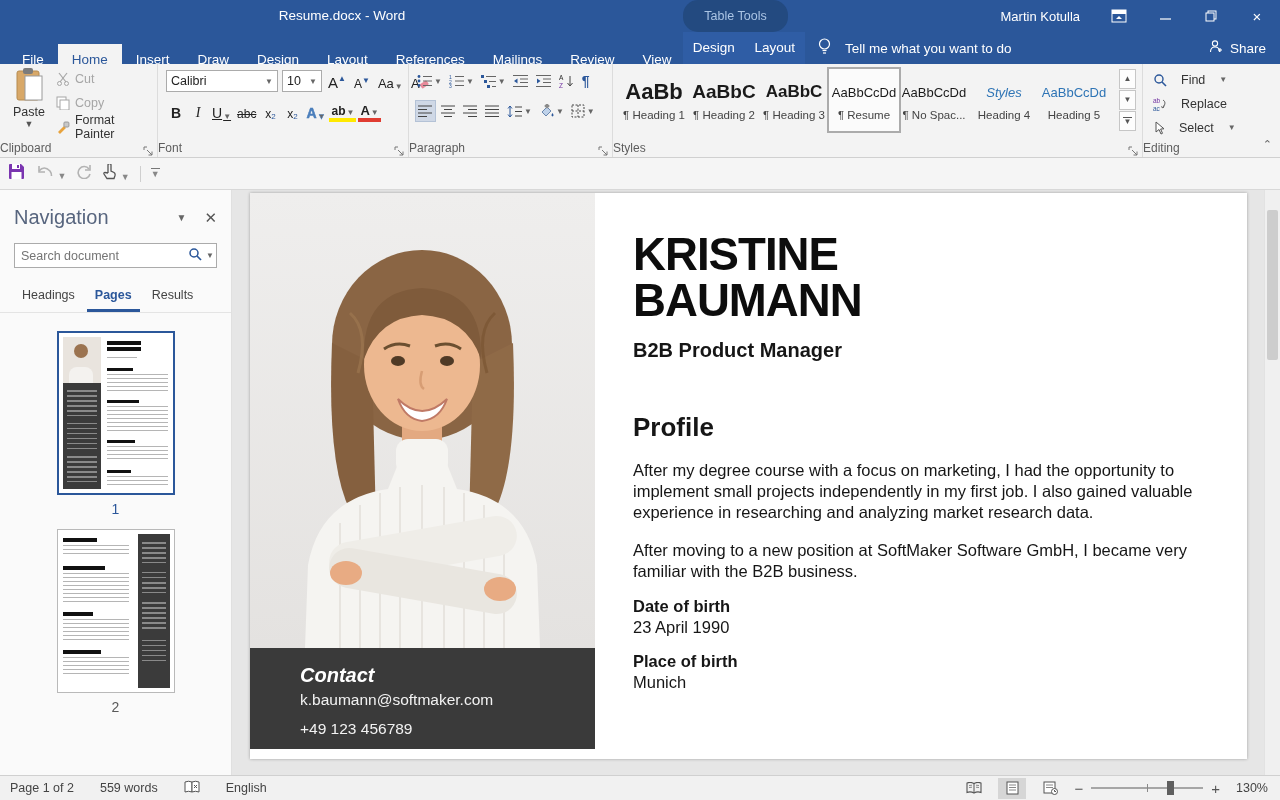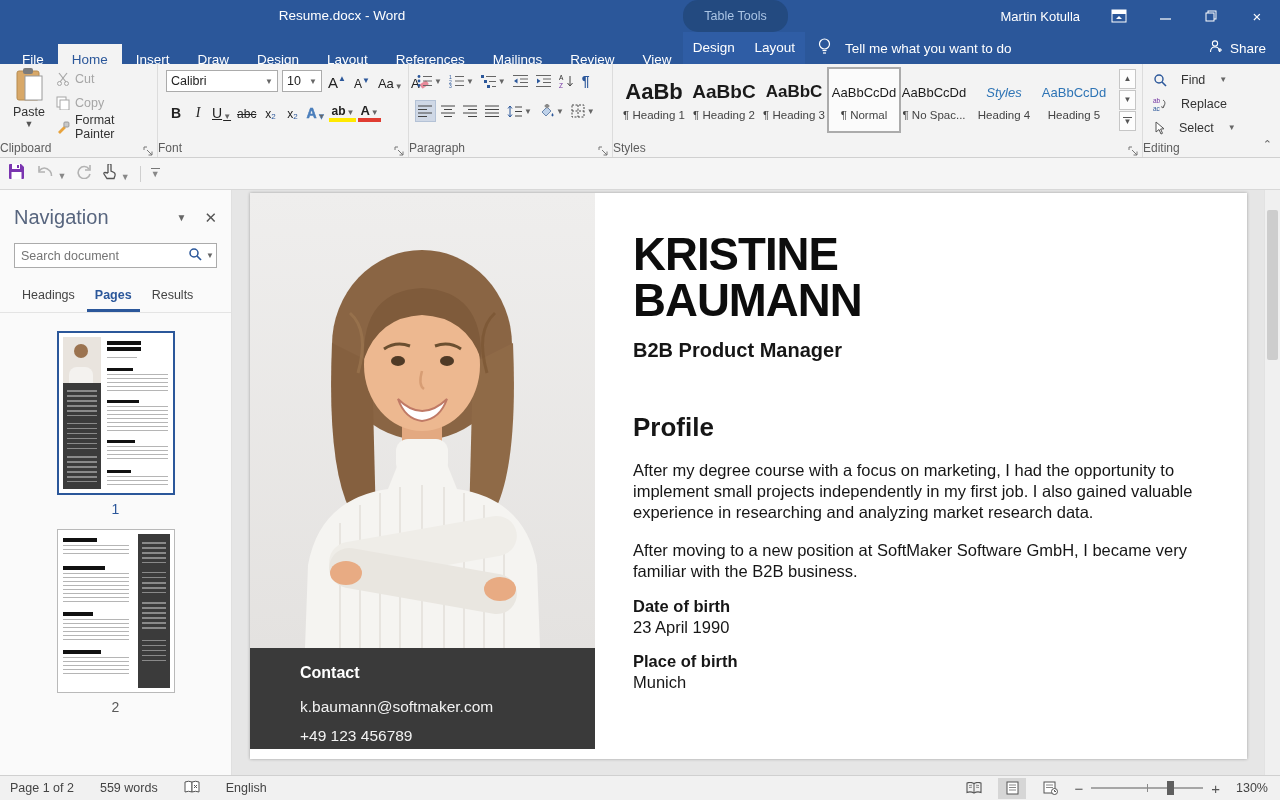--- a/index.html
+++ b/index.html
@@ -130,21 +130,21 @@
   .t2-sec { margin-bottom:9px; }
   .t2-sec b { display:block; width:34px; height:4px; background:#111; margin-bottom:3px; }
   .t2-sec i { display:block; height:16px; background:repeating-linear-gradient(#b5b5b5 0 1.5px, transparent 1.5px 4px); }
 
   
   .docarea { flex:1; position:relative; background:#e6e6e6; overflow:hidden; }
   .page { position:absolute; left:18px; top:3px; width:997px; height:566px; background:#fff; box-shadow:0 0 3px rgba(0,0,0,.3); }
   .page-left { position:absolute; left:0; top:0; width:345px; height:556px; }
   .photo { width:345px; height:455px; display:block; }
   .contact-band { position:absolute; left:0; top:455px; width:345px; height:101px; background:#3a3a3a; color:#fff; padding:16px 0 0 50px; }
-  .contact-h { font-size:16px; font-weight:bold; margin-bottom:16px; }
+  .contact-h { font-size:20px; font-weight:bold; margin-bottom:4px;font-style:italic; }
   .contact-line { font-size:15.5px; color:#f2f2f2; margin-bottom:11px; }
   .page-right { position:absolute; left:383px; top:0; width:566px; color:#161616; }
   .doc-name { margin-top:38px; font-size:47px; font-weight:800; letter-spacing:-1px; line-height:0.98; color:#0d0d0d; transform:scaleX(.97); transform-origin:left; }
   .doc-sub { margin-top:16px; font-size:20px; font-weight:bold; }
   .doc-h2 { margin-top:50px; font-size:26px; font-weight:bold; }
   .doc-p { margin-top:17px; font-size:16.5px; line-height:1.27; }
   .doc-field { margin-top:15px; }
   .doc-field b { font-size:16.5px; }
   .doc-field span { display:block; font-size:16.5px; margin-top:2px; }
 
@@ -471,21 +471,21 @@
         <div class="style-card">
           <div class="style-prev sp-h2">AaBbC</div>
           <div class="style-name">¶ Heading 2</div>
         </div>
         <div class="style-card">
           <div class="style-prev sp-h3">AaBbC</div>
           <div class="style-name">¶ Heading 3</div>
         </div>
         <div class="style-card selected">
           <div class="style-prev sp-n">AaBbCcDd</div>
-          <div class="style-name">¶ Normal</div>
+          <div class="style-name">¶ Resume</div>
         </div>
         <div class="style-card">
           <div class="style-prev sp-n">AaBbCcDd</div>
           <div class="style-name">¶ No Spac...</div>
         </div>
         <div class="style-card">
           <div class="style-prev sp-h4">Styles</div>
           <div class="style-name">Heading 4</div>
         </div>
         <div class="style-card">

